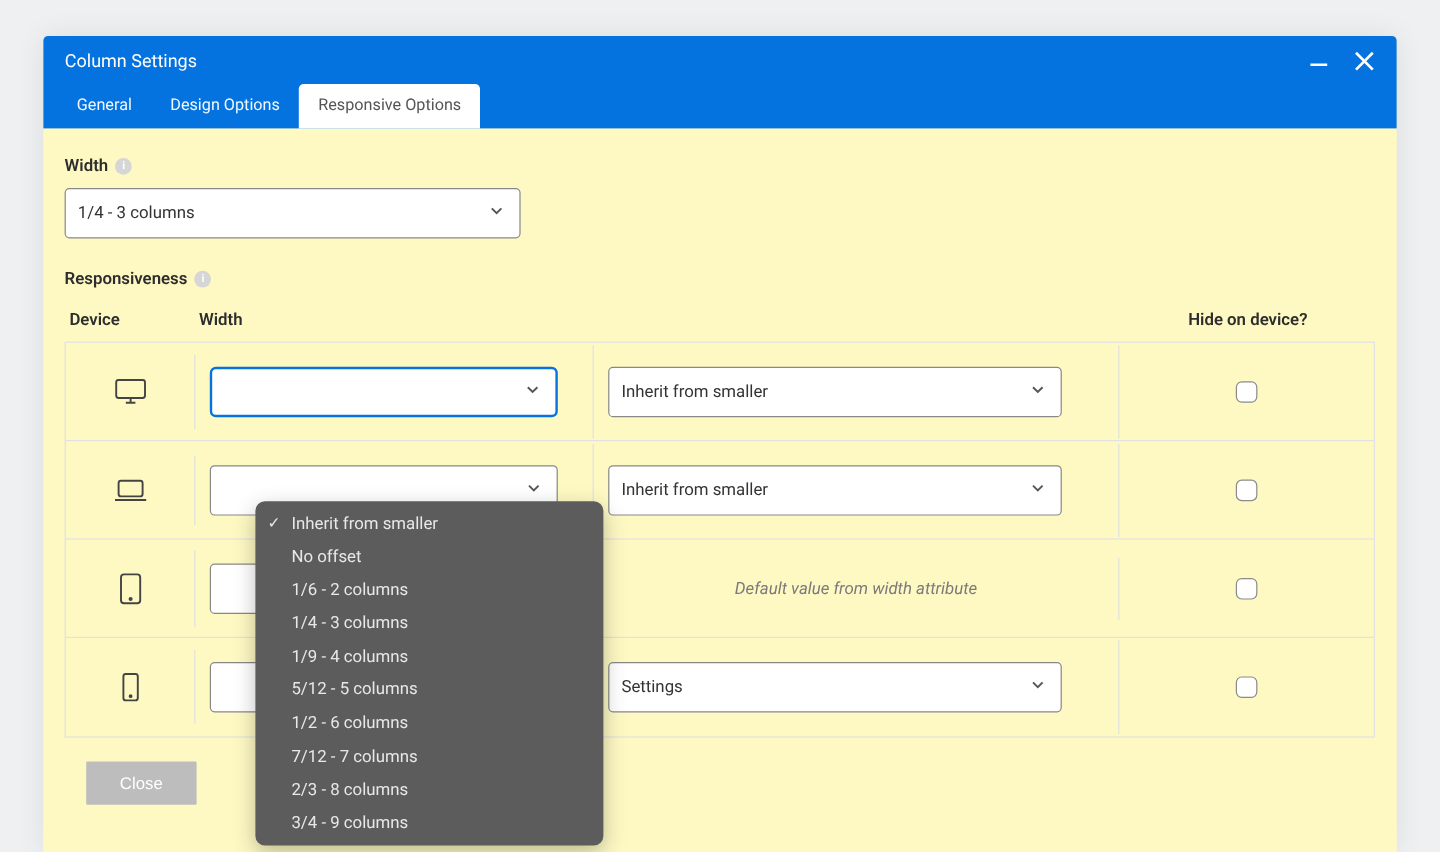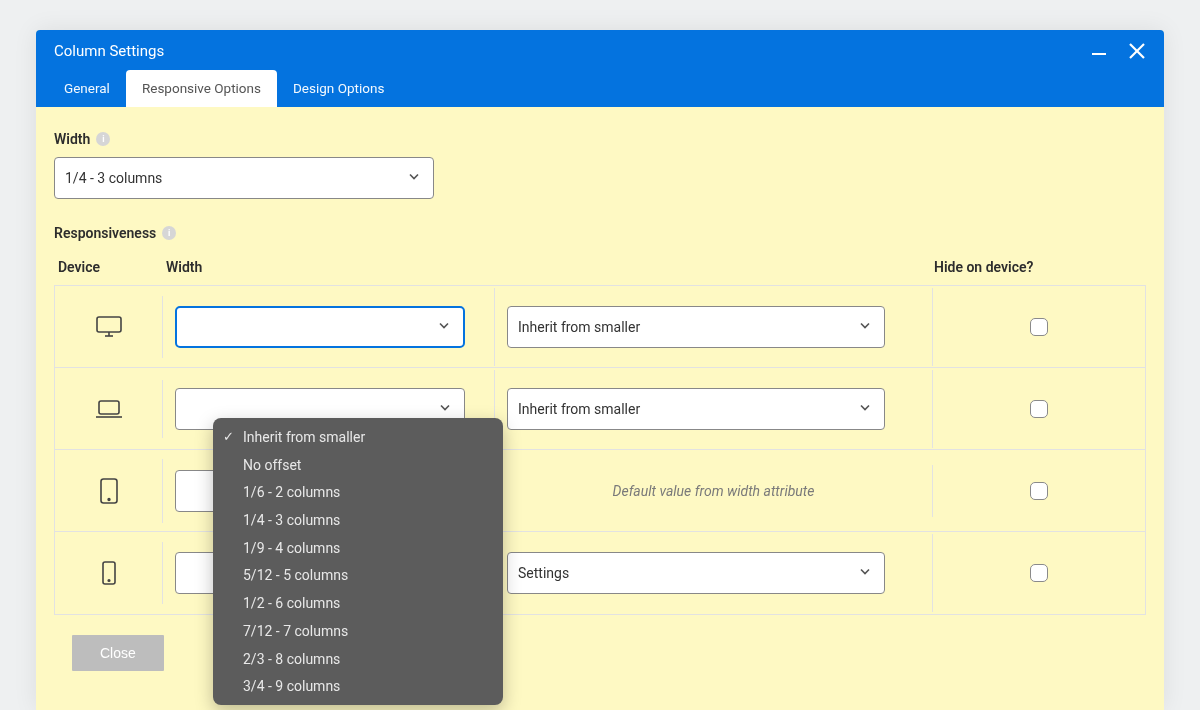--- a/index.html
+++ b/index.html
@@ -259,22 +259,22 @@
         <div class="win-btn">
           <svg width="20" height="20" viewBox="0 0 20 20" fill="none">
               <line x1="3" y1="3" x2="17" y2="17" stroke-width="2.2"></line>
               <line x1="17" y1="3" x2="3" y2="17" stroke-width="2.2"></line>
             </svg>
         </div>
       </div>
     </div>
     <div class="tabs">
       <div class="tab">General</div>
+      <div class="tab">Design Options</div>
       <div class="tab active">Responsive Options</div>
-      <div class="tab">Design Options</div>
     </div>
   </div>
 
   <div class="body">
 
     <div class="section">
       <div class="field-label">
         <span>Width</span>
         <span class="info-icon">i</span>
       </div>
@@ -290,21 +290,21 @@
 
     <div class="section" style="margin-bottom:8px;">
       <div class="field-label">
         <span>Responsiveness</span>
         <span class="info-icon">i</span>
       </div>
 
       <div class="resp-header">
         <div class="th col-device">Device</div>
         <div class="th col-width">Width</div>
-        <div class="th col-hide" style="text-align:left;">Hide on device?</div>
+        <div class="th col-hide" style="text-align:center;">Hide on device?</div>
       </div>
 
       <div class="resp-body">
 
         <div class="resp-row">
           <div class="cell device">
             <svg class="device-icon" width="30" height="26" viewBox="0 0 30 26" fill="none" stroke="#444" stroke-width="1.6">
               <rect x="3" y="3" width="24" height="15" rx="2"></rect>
               <line x1="11" y1="22" x2="19" y2="22"></line>
               <line x1="15" y1="18" x2="15" y2="22"></line>

